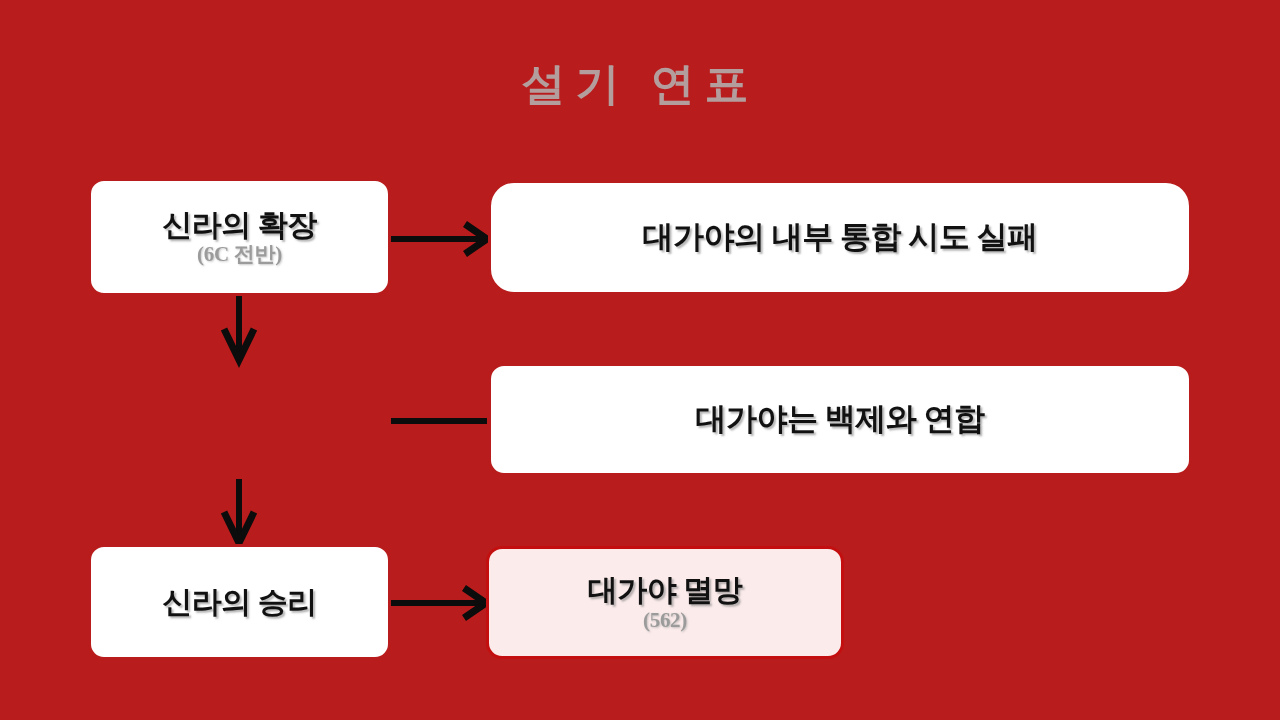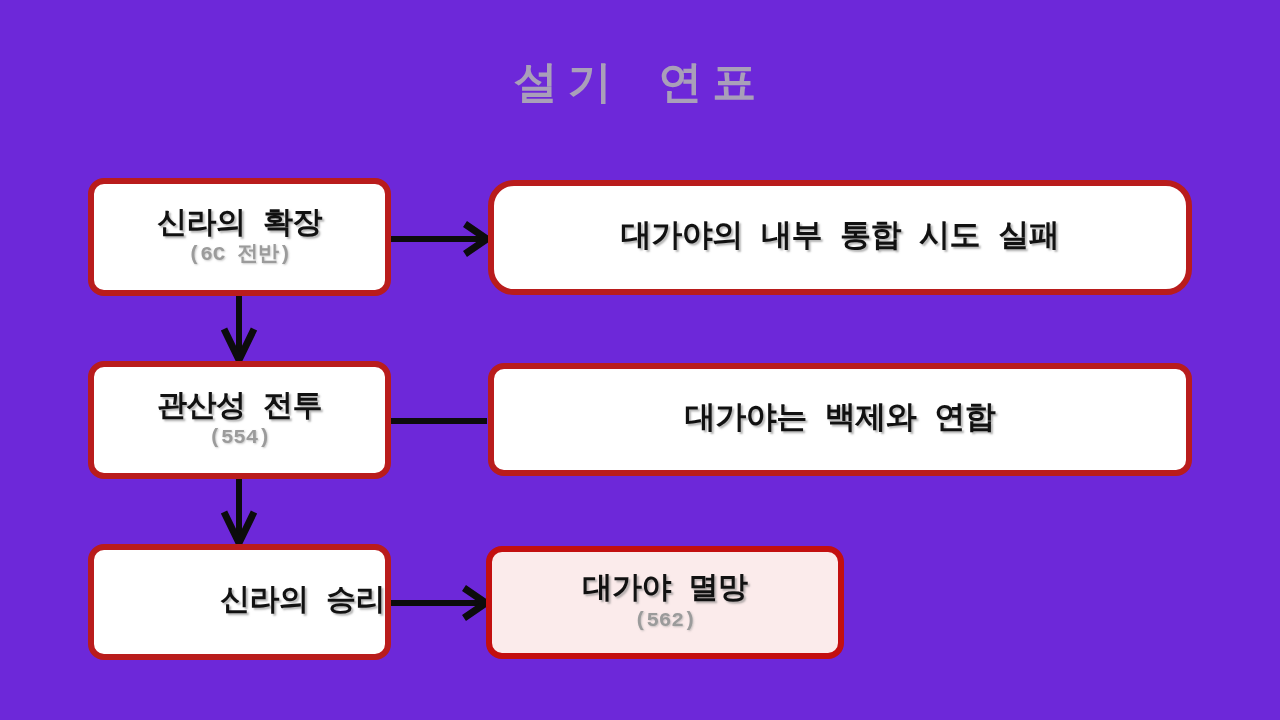--- a/index.html
+++ b/index.html
@@ -4,22 +4,22 @@
 <style>
   html, body {
     margin: 0;
     padding: 0;
     background: #ffffff;
   }
   #canvas {
     position: relative;
     width: 1280px;
     height: 720px;
-    background: #6d28d9;
-    font-family: Liberation Mono, monospace;
+    background: #b91c1c;
+    font-family: Liberation Serif, serif;
     overflow: hidden;
   }
 
   
   .watermark {
     position: absolute;
     left: 0;
     top: 62px;
     width: 1280px;
     text-align: center;
@@ -44,21 +44,21 @@
   }
 
   
   .node {
     position: absolute;
     box-sizing: border-box;
     display: flex;
     flex-direction: column;
     align-items: center;
     justify-content: center;
-    border: 6px solid #b91c1c;
+    border: 3px solid #b91c1c;
     border-radius: 16px;
     background: #ffffff;
     text-align: center;
   }
   .node .title {
     font-size: 30px;
     font-weight: 700;
     color: #111111;
     line-height: 1.12;
     letter-spacing: -0.5px;
@@ -81,21 +81,21 @@
     background: #fbebeb;
   }
   .node.danger .title { color: #111111; }
   .node.danger .sub { color: #9b9b9b; }
 
   
   .n1 { left: 88px;  top: 178px; width: 303px; height: 118px; }
   .n2 { left: 488px; top: 180px; width: 704px; height: 115px; border-radius: 26px; }
   .n3 { left: 88px;  top: 361px; width: 303px; height: 118px; }
   .n4 { left: 488px; top: 363px; width: 704px; height: 113px; }
-  .n5 { left: 88px;  top: 544px; width: 303px; height: 116px; align-items: flex-end; }
+  .n5 { left: 88px;  top: 544px; width: 303px; height: 116px; }
   .n6 { left: 486px; top: 546px; width: 358px; height: 113px; }
 
   
   .connectors {
     position: absolute;
     left: 0;
     top: 0;
     width: 1280px;
     height: 720px;
     pointer-events: none;
@@ -139,24 +139,20 @@
 
   <div class="node n1">
     <div class="title">신라의 확장</div>
     <div class="sub">(6C 전반)</div>
   </div>
 
   <div class="node n2 wide">
     <div class="title">대가야의 내부 통합 시도 실패</div>
   </div>
 
-  <div class="node n3">
-    <div class="title">관산성 전투</div>
-    <div class="sub">(554)</div>
-  </div>
 
   <div class="node n4 wide">
     <div class="title">대가야는 백제와 연합</div>
   </div>
 
   <div class="node n5">
     <div class="title">신라의 승리</div>
   </div>
 
   <div class="node n6 danger">

